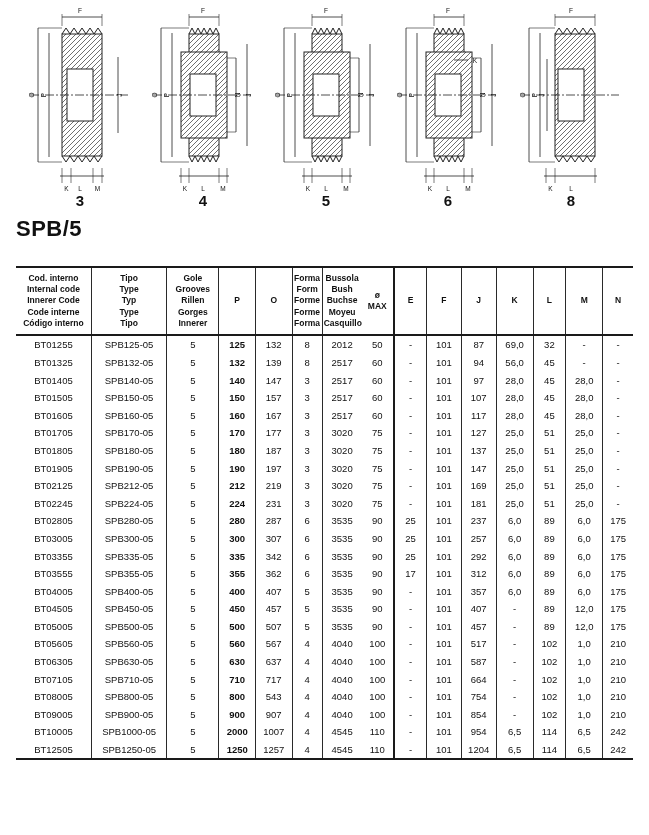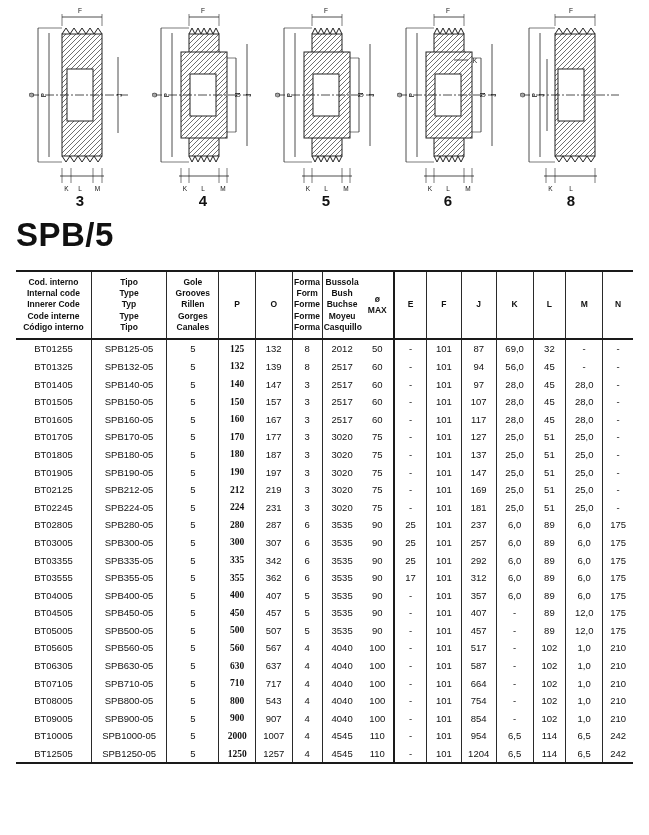--- a/index.html
+++ b/index.html
@@ -1,28 +1,28 @@
 <!DOCTYPE html>
 <html><head>
 <meta charset="utf-8">
 <style>
   html,body{margin:0;padding:0;background:#fff;}
   body{width:649px;height:835px;font-family:"Liberation Sans",sans-serif;color:#111;overflow:hidden;}
   .page{padding:2px 14px 0 14px;}
   .diagrams{display:flex;justify-content:space-between;align-items:flex-end;height:206px;padding:0 4px;}
   .dia{width:122px;height:206px;}
-  .title{font-size:33px;font-weight:bold;letter-spacing:0.5px;margin:8px 0 16px 2px;font-family:"Liberation Sans",sans-serif;}
+  .title{font-size:22px;font-weight:bold;letter-spacing:0.5px;margin:8px 0 24px 2px;font-family:"Liberation Sans",sans-serif;}
   table.spb{border-collapse:collapse;table-layout:fixed;width:617px;margin-left:2px;
     border-top:2px solid #1a1a1a;border-bottom:2px solid #1a1a1a;}
   table.spb thead tr{border-bottom:2px solid #1a1a1a;}
   th{font-weight:bold;font-size:8.5px;line-height:1.32;padding:5px 1px;vertical-align:middle;text-align:center;}
   td{font-size:9.5px;text-align:center;height:17.6px;padding:0 1px;white-space:nowrap;overflow:hidden;}
   .bR{border-right:1px solid #2a2a2a;}
   .bRT{border-right:2px solid #1a1a1a;}
-  .bold{font-weight:bold;font-family:Liberation Serif, serif;}
+  .bold{font-weight:bold;}
   svg text{font-family:"Liberation Sans",sans-serif;}
 </style>
 </head>
 <body>
 
 <svg width="0" height="0" style="position:absolute" aria-hidden="true">
   <defs>
     <pattern id="hatch" patternUnits="userSpaceOnUse" width="5" height="5">
       <rect width="5" height="5" fill="#fff"></rect>
       <path d="M0,5 L5,0" stroke="#4a4a4a" stroke-width="0.8"></path>
@@ -240,21 +240,21 @@
             <div>Type</div>
             <div>Typ</div>
             <div>Type</div>
             <div>Tipo</div>
           </th>
           <th class="bR">
             <div>Gole</div>
             <div>Grooves</div>
             <div>Rillen</div>
             <div>Gorges</div>
-            <div>Canales</div>
+            <div>Innerer</div>
           </th>
           <th class="bR">
             <div>P</div>
           </th>
           <th class="bR">
             <div>O</div>
           </th>
           <th class="bR">
             <div>Forma</div>
             <div>Form</div>

